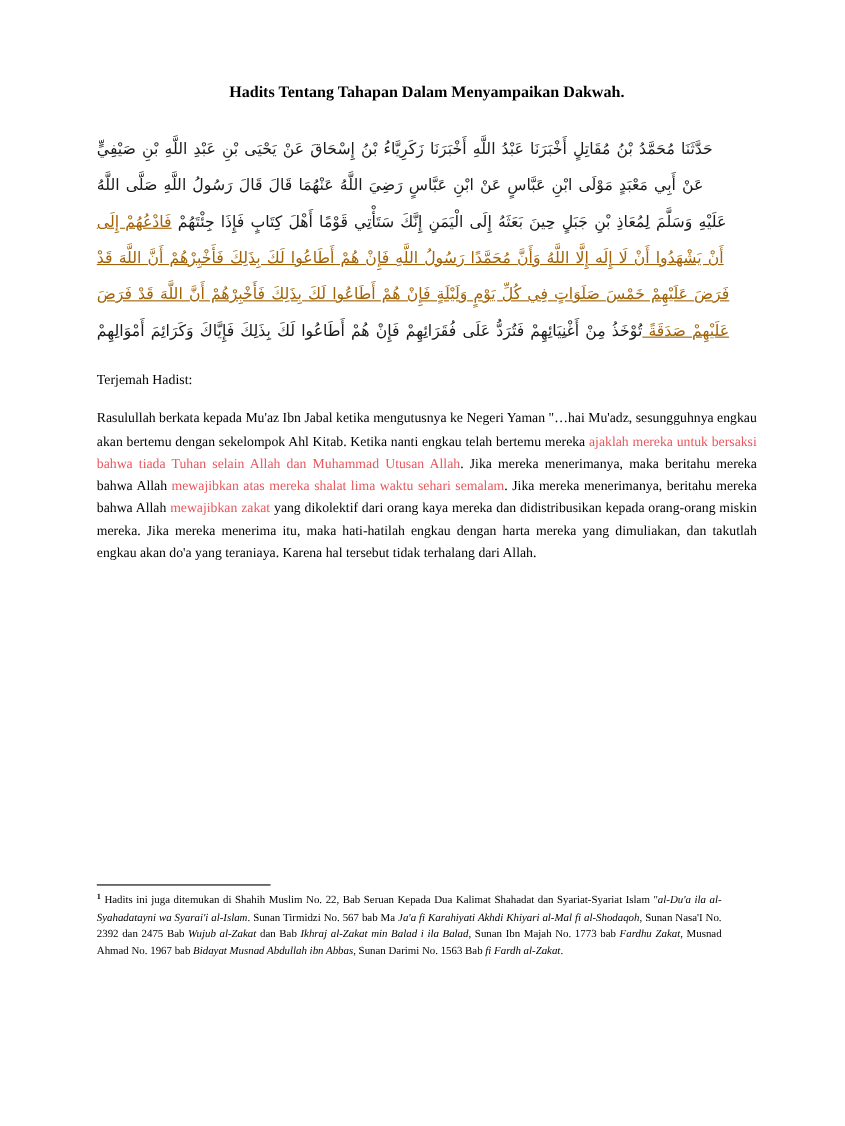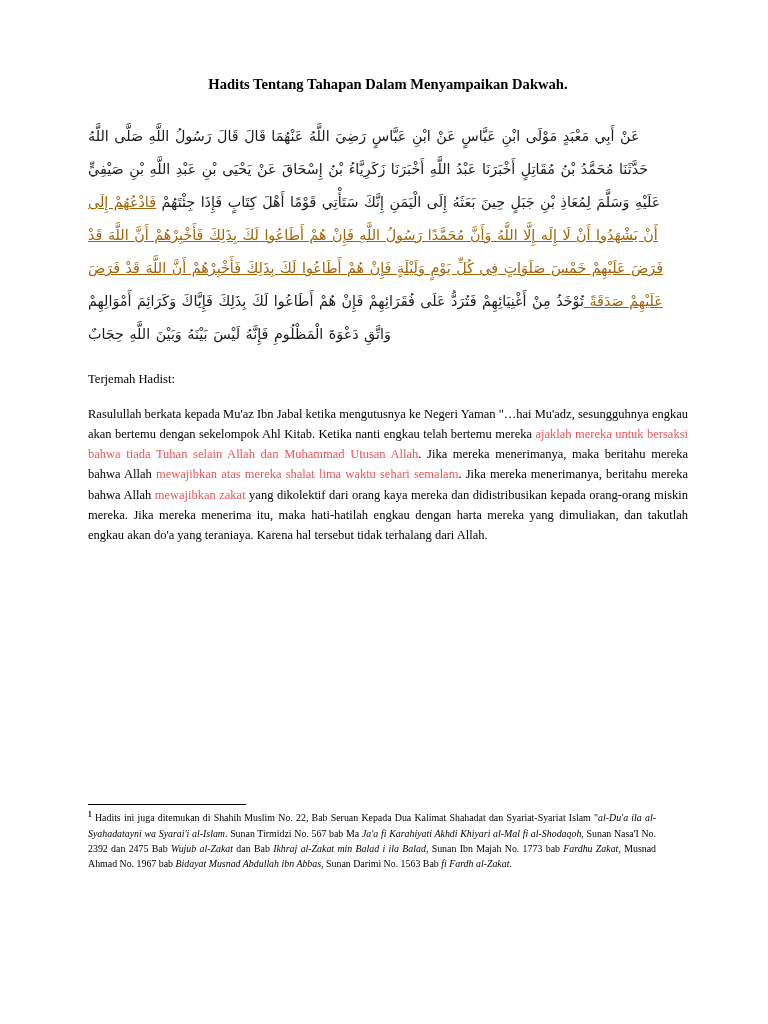--- a/index.html
+++ b/index.html
@@ -106,27 +106,26 @@
 </style>
 </head>
 <body>
 
 <div class="page">
 
   <h1 class="doc-title">Hadits Tentang Tahapan Dalam Menyampaikan Dakwah.</h1>
 
 
   <div class="arabic-block" id="arabic-block">
+      <span class="ar-line"><span class="ar-blk">حَدَّثَنَا مُحَمَّدُ بْنُ مُقَاتِلٍ أَخْبَرَنَا عَبْدُ اللَّهِ أَخْبَرَنَا زَكَرِيَّاءُ بْنُ إِسْحَاقَ عَنْ يَحْيَى بْنِ عَبْدِ اللَّهِ بْنِ صَيْفِيٍّ</span></span>
       <span class="ar-line"><span class="ar-blk">عَنْ أَبِي مَعْبَدٍ مَوْلَى ابْنِ عَبَّاسٍ عَنْ ابْنِ عَبَّاسٍ رَضِيَ اللَّهُ عَنْهُمَا قَالَ قَالَ رَسُولُ اللَّهِ صَلَّى اللَّهُ</span></span>
-      <span class="ar-line"><span class="ar-blk">حَدَّثَنَا مُحَمَّدُ بْنُ مُقَاتِلٍ أَخْبَرَنَا عَبْدُ اللَّهِ أَخْبَرَنَا زَكَرِيَّاءُ بْنُ إِسْحَاقَ عَنْ يَحْيَى بْنِ عَبْدِ اللَّهِ بْنِ صَيْفِيٍّ</span></span>
       <span class="ar-line"><span class="ar-blk">عَلَيْهِ وَسَلَّمَ لِمُعَاذِ بْنِ جَبَلٍ حِينَ بَعَثَهُ إِلَى الْيَمَنِ إِنَّكَ سَتَأْتِي قَوْمًا أَهْلَ كِتَابٍ فَإِذَا جِئْتَهُمْ </span><span class="ar-red">فَادْعُهُمْ إِلَى</span></span>
       <span class="ar-line"><span class="ar-red">أَنْ يَشْهَدُوا أَنْ لَا إِلَه إِلَّا اللَّهُ وَأَنَّ مُحَمَّدًا رَسُولُ اللَّهِ فَإِنْ هُمْ أَطَاعُوا لَكَ بِذَلِكَ فَأَخْبِرْهُمْ أَنَّ اللَّهَ قَدْ</span></span>
       <span class="ar-line"><span class="ar-red">فَرَضَ عَلَيْهِمْ خَمْسَ صَلَوَاتٍ فِي كُلِّ يَوْمٍ وَلَيْلَةٍ فَإِنْ هُمْ أَطَاعُوا لَكَ بِذَلِكَ فَأَخْبِرْهُمْ أَنَّ اللَّهَ قَدْ فَرَضَ</span></span>
       <span class="ar-line"><span class="ar-red">عَلَيْهِمْ صَدَقَةً </span><span class="ar-blk">تُوْخَذُ مِنْ أَغْنِيَائِهِمْ فَتُرَدُّ عَلَى فُقَرَائِهِمْ فَإِنْ هُمْ أَطَاعُوا لَكَ بِذَلِكَ فَإِيَّاكَ وَكَرَائِمَ أَمْوَالِهِمْ</span></span>
-      <span class="ar-line" style="text-align: left; padding-right: 0px;"><span class="ar-blk">وَاتَّقِ دَعْوَةَ الْمَظْلُومِ فَإِنَّهُ لَيْسَ بَيْنَهُ وَبَيْنَ اللَّهِ حِجَابٌ</span></span>
     </div>
 
   <p class="trans-heading">Terjemah Hadist:</p>
 
   <p class="trans-body" id="trans-body"><span>Rasulullah berkata kepada Mu'az Ibn Jabal ketika mengutusnya ke Negeri Yaman "…hai Mu'adz, sesungguhnya engkau akan bertemu dengan sekelompok Ahl Kitab. Ketika nanti engkau telah bertemu mereka </span><span class="hl">ajaklah mereka untuk bersaksi bahwa tiada Tuhan selain Allah dan Muhammad Utusan Allah</span><span>. Jika mereka menerimanya, maka beritahu mereka bahwa Allah </span><span class="hl">mewajibkan atas mereka shalat lima waktu sehari semalam</span><span>. Jika mereka menerimanya, beritahu mereka bahwa Allah </span><span class="hl">mewajibkan zakat</span><span> yang dikolektif dari orang kaya mereka dan didistribusikan kepada orang-orang miskin mereka. Jika mereka menerima itu, maka hati-hatilah engkau dengan harta mereka yang dimuliakan, dan takutlah engkau akan do'a yang teraniaya. Karena hal tersebut tidak terhalang dari Allah.</span></p>
 
   <div class="footnote-wrap">
     <div class="fn-rule"></div>
     <p class="footnote" id="footnote-text"><span class="fn-num">1</span><span> Hadits ini juga ditemukan di Shahih Muslim No. 22, Bab Seruan Kepada Dua Kalimat Shahadat dan Syariat-Syariat Islam "</span><i>al-Du'a ila al-Syahadatayni wa Syarai'i al-Islam</i><span>. Sunan Tirmidzi No. 567 bab Ma </span><i>Ja'a fi Karahiyati Akhdi  Khiyari al-Mal fi al-Shodaqoh</i><span>, Sunan Nasa'I No. 2392  dan 2475   Bab </span><i>Wujub al-Zakat</i><span> dan  Bab </span><i>Ikhraj al-Zakat min Balad i ila Balad</i><span>, Sunan Ibn Majah No. 1773 bab </span><i>Fardhu  Zakat</i><span>, Musnad Ahmad No. 1967 bab </span><i>Bidayat Musnad Abdullah ibn Abbas</i><span>, Sunan Darimi No. 1563 Bab </span><i>fi Fardh al-Zakat</i><span>.</span></p>
   </div>

